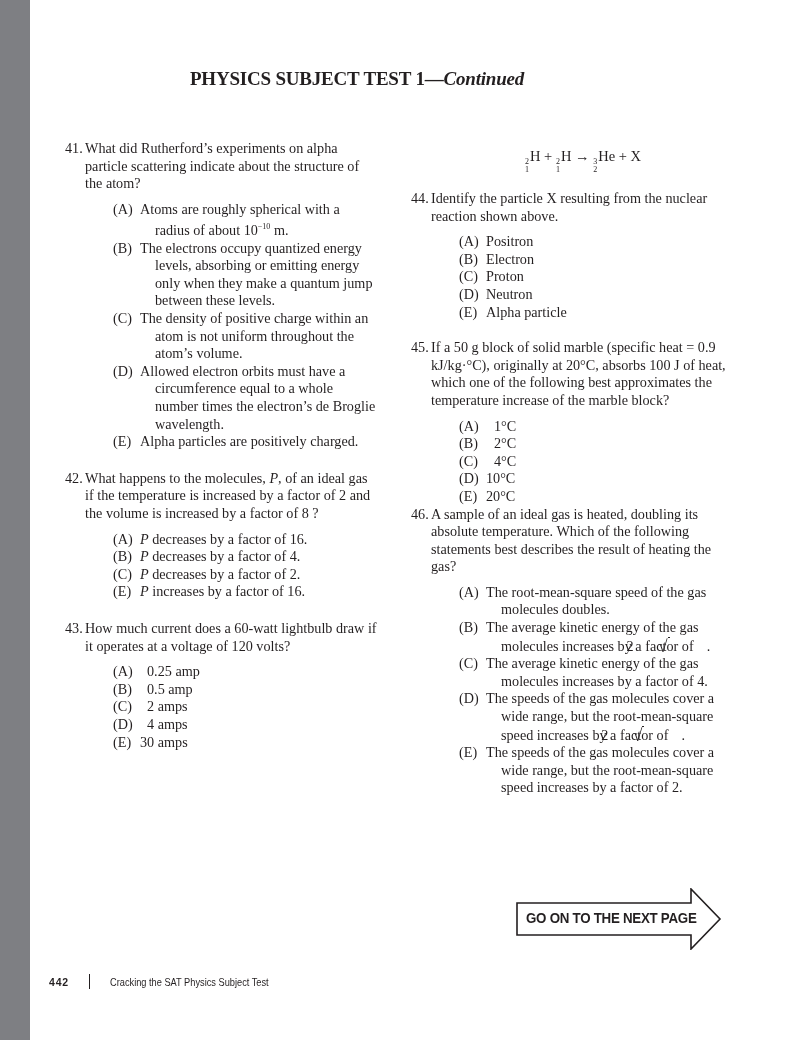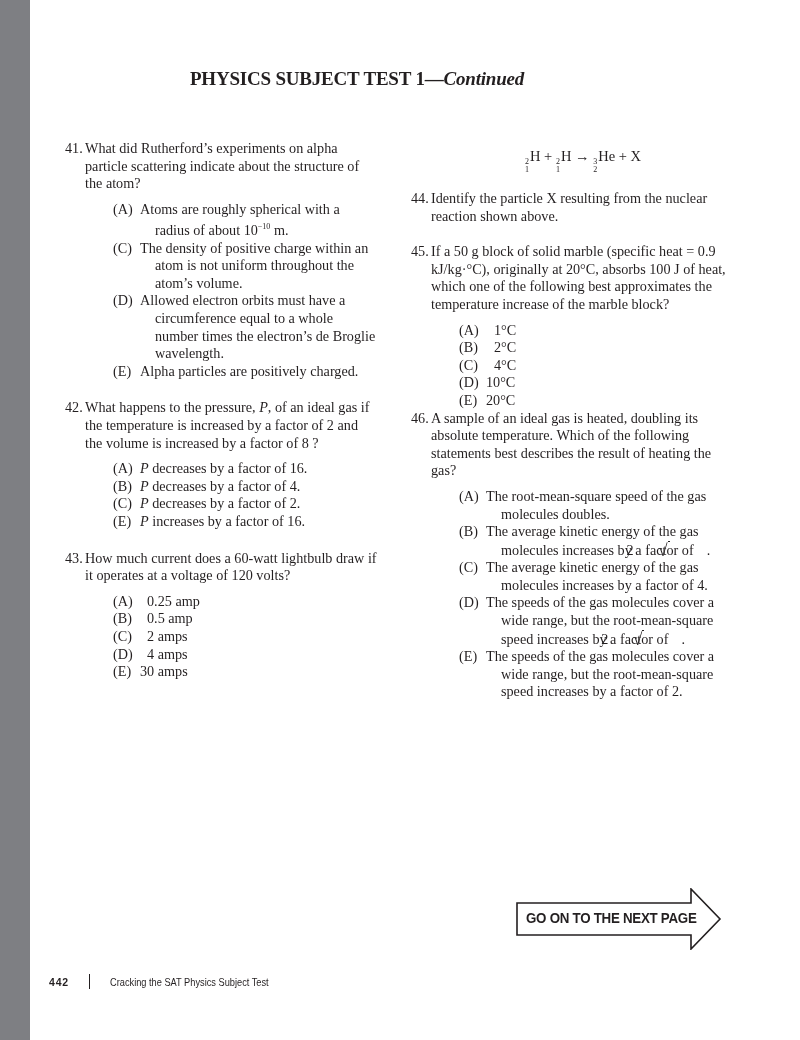--- a/index.html
+++ b/index.html
@@ -38,29 +38,30 @@
 
 <h1 class="page-title"><span>PHYSICS SUBJECT TEST 1—</span><span class="cont">Continued</span></h1>
 
 <div class="col col-left">
 
   <div class="q" style="margin-top:0;">
     <span class="q-num">41.</span>
     <span class="q-stem">What did Rutherford’s experiments on alpha particle scattering indicate about the structure of the atom?</span>
     <div class="opts">
       <div class="opt"><span class="opt-letter">(A)</span><span>Atoms are roughly spherical with a radius of about 10</span><sup style="font-size:8px;">−10</sup><span> m.</span></div>
+      <div class="opt"><span class="opt-letter">(B)</span><span>The electrons occupy quantized energy levels, absorbing or emitting energy only when they make a quantum jump between these levels.</span></div>
       <div class="opt"><span class="opt-letter">(C)</span><span>The density of positive charge within an atom is not uniform throughout the atom’s volume.</span></div>
       <div class="opt"><span class="opt-letter">(D)</span><span>Allowed electron orbits must have a circumference equal to a whole number times the electron’s de Broglie wavelength.</span></div>
       <div class="opt"><span class="opt-letter">(E)</span><span>Alpha particles are positively charged.</span></div>
     </div>
   </div>
 
   <div class="q" style="margin-top:19px;">
     <span class="q-num">42.</span>
-    <span class="q-stem"><span>What happens to the pressure, </span><span class="it">P</span><span>, of an ideal gas if the temperature is increased by a factor of 2 and the volume is increased by a factor of 8 ?</span></span>
+    <span class="q-stem"><span>What happens to the molecules, </span><span class="it">P</span><span>, of an ideal gas if the temperature is increased by a factor of 2 and the volume is increased by a factor of 8 ?</span></span>
     <div class="opts">
       <div class="opt"><span class="opt-letter">(A)</span><span class="it">P</span><span> decreases by a factor of 16.</span></div>
       <div class="opt"><span class="opt-letter">(B)</span><span class="it">P</span><span> decreases by a factor of 4.</span></div>
       <div class="opt"><span class="opt-letter">(C)</span><span class="it">P</span><span> decreases by a factor of 2.</span></div>
       <div class="opt"><span class="opt-letter">(E)</span><span class="it">P</span><span> increases by a factor of 16.</span></div>
     </div>
   </div>
 
   <div class="q" style="margin-top:19px;">
     <span class="q-num">43.</span>
@@ -86,20 +87,27 @@
         <span>1</span>
       </span><span>H</span><span> → </span><span class="nuc">
         <span>3</span>
         <span>2</span>
       </span><span>He</span><span> + </span><span>X</span>
   </div>
 
   <div class="q" style="margin-top:16px;">
     <span class="q-num">44.</span>
     <span class="q-stem">Identify the particle X resulting from the nuclear reaction shown above.</span>
+    <div class="opts">
+      <div class="opt"><span class="opt-letter">(A)</span><span>Positron</span></div>
+      <div class="opt"><span class="opt-letter">(B)</span><span>Electron</span></div>
+      <div class="opt"><span class="opt-letter">(C)</span><span>Proton</span></div>
+      <div class="opt"><span class="opt-letter">(D)</span><span>Neutron</span></div>
+      <div class="opt"><span class="opt-letter">(E)</span><span>Alpha particle</span></div>
+    </div>
   </div>
 
   <div class="q" style="margin-top:18px;">
     <span class="q-num">45.</span>
     <span class="q-stem">If a 50 g block of solid marble (specific heat = 0.9 kJ/kg·°C), originally at 20°C, absorbs 100 J of heat, which one of the following best approximates the temperature increase of the marble block?</span>
     <div class="opts">
       <div class="opt"><span class="opt-letter">(A)</span><span style="padding-left:8px;">1°C</span></div>
       <div class="opt"><span class="opt-letter">(B)</span><span style="padding-left:8px;">2°C</span></div>
       <div class="opt"><span class="opt-letter">(C)</span><span style="padding-left:8px;">4°C</span></div>
       <div class="opt"><span class="opt-letter">(D)</span><span>10°C</span></div>

